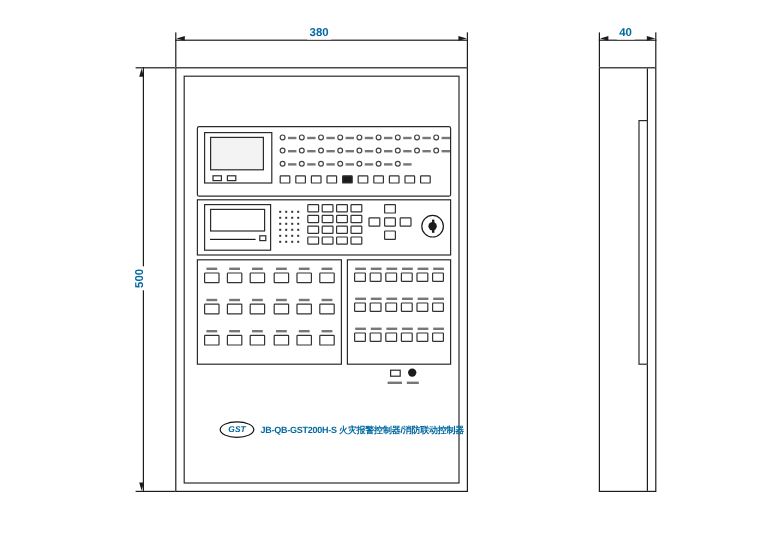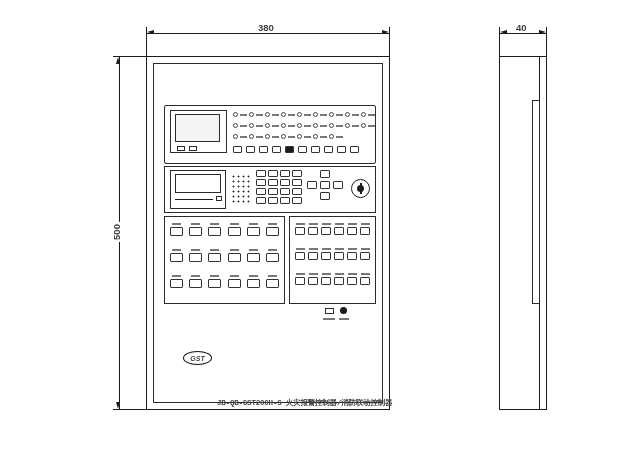--- a/index.html
+++ b/index.html
@@ -1,17 +1,17 @@
 <!DOCTYPE html>
 <html><head>
 <meta charset="utf-8">
 <style>
   html,body{margin:0;padding:0;background:#fff;}
   .page{position:relative;width:640px;height:464px;background:#ffffff;overflow:hidden;
-        font-family:"Liberation Serif",serif;color:#404040;}
+        font-family:"Liberation Serif",serif;color:#0369a1;}
   .ln{position:absolute;background:#1c1c1c;}
   .gln{position:absolute;background:#777;}
   .bx{position:absolute;border:1px solid #2b2b2b;box-sizing:border-box;background:#fff;}
   .bx2{border-width:1.5px;border-color:#1c1c1c;}
   .dimlab{position:absolute;font-family:"Liberation Sans",sans-serif;font-size:9.5px;font-weight:bold;
           background:#fff;padding:0 2px;line-height:10px;}
   .arr{position:absolute;width:0;height:0;border-style:solid;border-color:transparent;}
   .irow{position:absolute;display:flex;align-items:center;gap:2px;}
   .led{width:3px;height:3px;border:1px solid #444;border-radius:50%;display:inline-block;background:#fff;}
   .tlab{width:7px;height:2px;background:#777;display:inline-block;}
@@ -24,21 +24,21 @@
   .zwrap{position:absolute;box-sizing:border-box;}
   .zrow{display:flex;justify-content:space-between;margin:13px 5px 0 5px;}
   .zrow:first-child{margin-top:6px;}
   .zcell{display:flex;flex-direction:column;align-items:center;gap:2px;}
   .zlab{width:9px;height:2px;background:#777;display:inline-block;}
   .zbtn{width:13px;height:9px;border:1px solid #333;border-radius:1px;display:inline-block;box-sizing:border-box;background:#fff;}
   .zbtn.sm{width:10px;height:8px;}
   .speaker{position:absolute;background-image:radial-gradient(circle,#333 0.9px,transparent 1.1px);background-size:5px 5px;}
   .logoell{position:absolute;border:1.5px solid #111;border-radius:50%;display:flex;align-items:center;justify-content:center;
            font-family:"Liberation Sans",sans-serif;font-style:italic;font-weight:bold;font-size:7px;box-sizing:border-box;}
-  .nameplate{position:absolute;font-family:Liberation Mono, monospace;font-size:7.5px;font-weight:bold;white-space:nowrap;letter-spacing:-0.2px;margin-top:44px;}
+  .nameplate{position:absolute;font-family:Liberation Sans, sans-serif;font-size:7.5px;font-weight:bold;white-space:nowrap;letter-spacing:-0.2px;}
   .caption{position:absolute;left:0;top:417px;width:640px;text-align:center;font-weight:bold;font-size:12.5px;}
   .bodyline{position:absolute;left:8px;top:437px;font-size:13.5px;white-space:nowrap;}
 </style>
 </head>
 <body>
 
 <div class="page">
 
   <div class="ln" style="left:146px;top:27px;width:1px;height:29px"></div>
   <div class="ln" style="left:389px;top:27px;width:1px;height:29px"></div>

